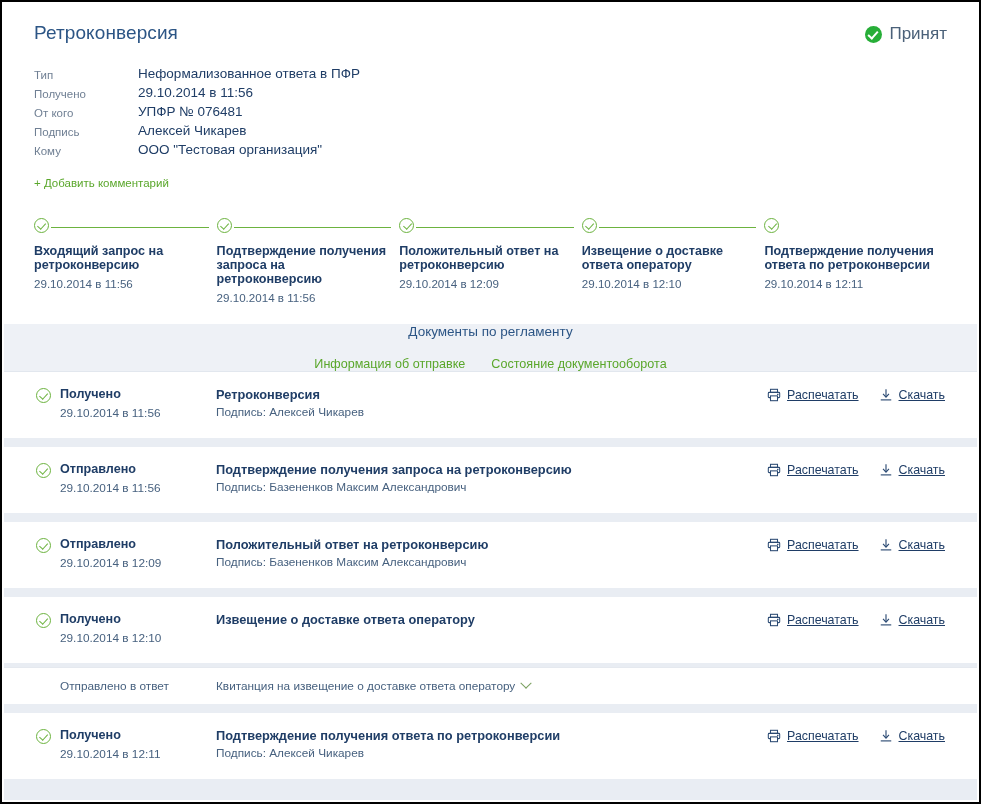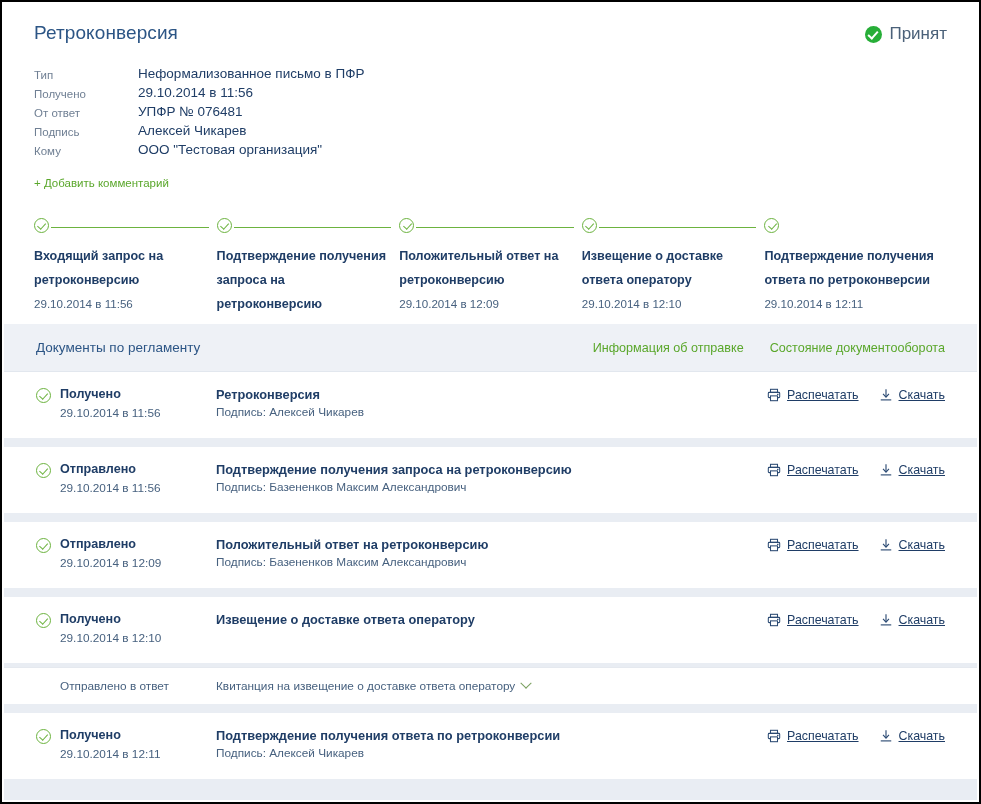--- a/index.html
+++ b/index.html
@@ -144,21 +144,21 @@
     border: solid #6cb33f;
     border-width: 0 1.4px 1.4px 0;
     transform: rotate(42deg);
   }
 
   .tl-name {
     margin-top: 6px;
     font-size: 12.6px;
     font-weight: bold;
     color: #1f3d66;
-    line-height: 24px;
+    line-height: 14px;
     max-width: 175px;
   }
   .tl-date {
     margin-top: 5px;
     font-size: 11.6px;
     color: #47617f;
   }
 
   
   .docs-wrap {
@@ -170,20 +170,21 @@
   }
 
   .docs-head {
     height: 48px;
     background: #eef1f6;
     display: flex;
     align-items: center;
     justify-content: space-between;
     padding: 0 32px;
     border-bottom: 1px solid #e2e7ee;
+    flex-direction: column;
   }
   .docs-head-title {
     font-size: 13.5px;
     color: #2c5585;
   }
   .docs-head-links {
     display: flex;
     gap: 26px;
   }
   .docs-head-links a {
@@ -303,28 +304,28 @@
       <div class="status-badge">
         <span class="check-filled"></span>
         <span class="status-text">Принят</span>
       </div>
     </div>
 
     <table class="meta">
       <tbody>
         <tr>
           <td class="meta-label">Тип</td>
-          <td class="meta-value">Неформализованное письмо в ПФР</td>
+          <td class="meta-value">Неформализованное ответа в ПФР</td>
         </tr>
         <tr>
           <td class="meta-label">Получено</td>
           <td class="meta-value">29.10.2014 в 11:56</td>
         </tr>
         <tr>
-          <td class="meta-label">От ответ</td>
+          <td class="meta-label">От кого</td>
           <td class="meta-value">УПФР № 076481</td>
         </tr>
         <tr>
           <td class="meta-label">Подпись</td>
           <td class="meta-value">Алексей Чикарев</td>
         </tr>
         <tr>
           <td class="meta-label">Кому</td>
           <td class="meta-value">ООО "Тестовая организация"</td>
         </tr>

